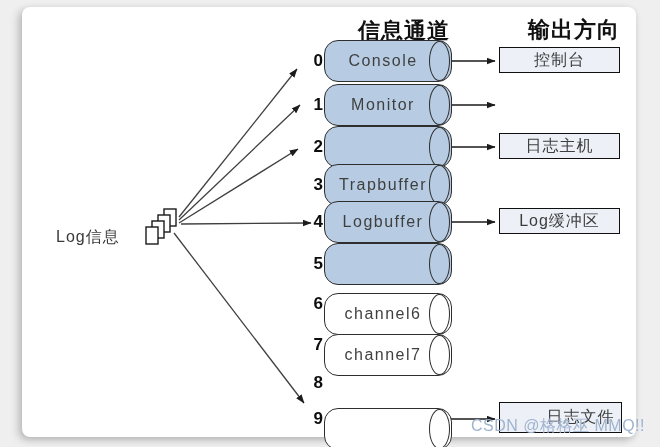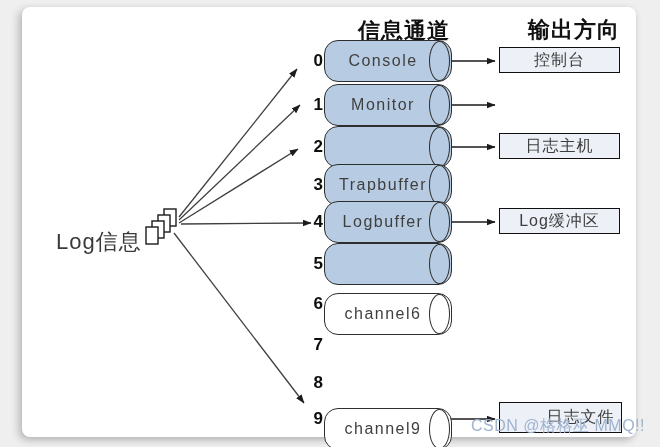--- a/index.html
+++ b/index.html
@@ -24,21 +24,21 @@
   }
   .col-header{
     position:absolute;
     font-size:22px;font-weight:bold;color:#111;
     text-align:right;letter-spacing:1px;white-space:nowrap;
   }
   .hdr-channels{left:330px;top:16px;width:120px;}
   .hdr-outputs{left:499px;top:15px;width:121px;}
   .source-label{
     position:absolute;left:56px;top:227px;
-    font-size:22px;color:#3a3a3a;letter-spacing:1px;white-space:nowrap;
+    font-size:16px;color:#3a3a3a;letter-spacing:1px;white-space:nowrap;
   }
   svg.overlay{position:absolute;left:0;top:0;z-index:1;pointer-events:none;}
   .row{
     position:absolute;left:301px;height:28px;z-index:2;
     display:flex;align-items:center;
   }
   .num{
     width:22px;text-align:right;padding-right:1px;
     font-size:17px;font-weight:bold;color:#0d0d0d;
   }
@@ -155,28 +155,31 @@
   </div>
   <div class="row" style="top:290px">
     <span class="num">6</span>
     <div class="capsule inactive">
       <span class="cap-label">channel6</span>
       <span class="cap-end"></span>
     </div>
   </div>
   <div class="row" style="top:331px">
     <span class="num">7</span>
+    <div class="capsule inactive">
+      <span class="cap-label">channel7</span>
+      <span class="cap-end"></span>
+    </div>
   </div>
   <div class="row" style="top:369px">
     <span class="num">8</span>
   </div>
   <div class="row" style="top:405px">
     <span class="num">9</span>
     <div class="capsule inactive">
-      <span class="cap-label">channel9</span>
       <span class="cap-end"></span>
     </div>
   </div>
 
   <div class="obox" style="top:47px">控制台</div>
   <div class="obox" style="top:208px">Log缓冲区</div>
   <div class="obox" style="top:133px">日志主机</div>
   <div class="obox obox-file" style="top:402px">日志文件</div>
 
   <div class="watermark">CSDN @格格巫 MMQ!!</div>

